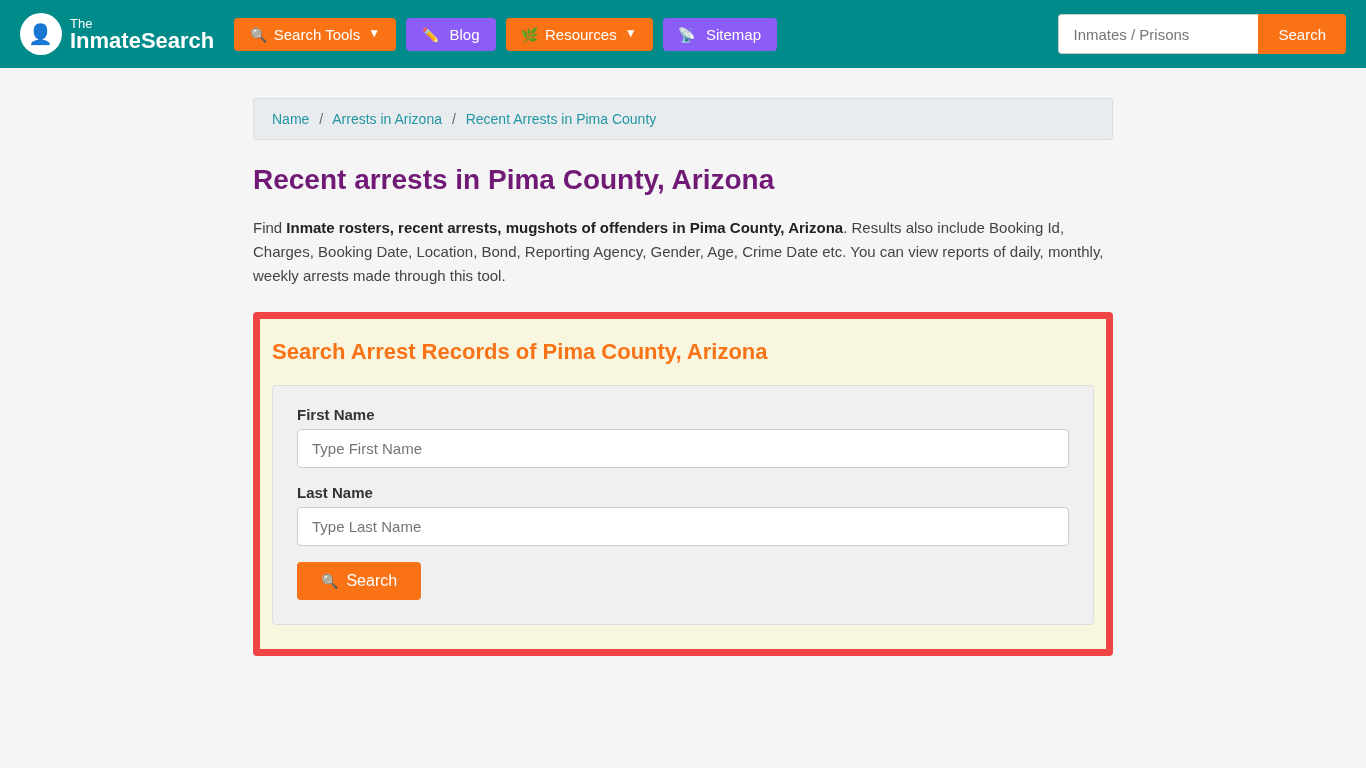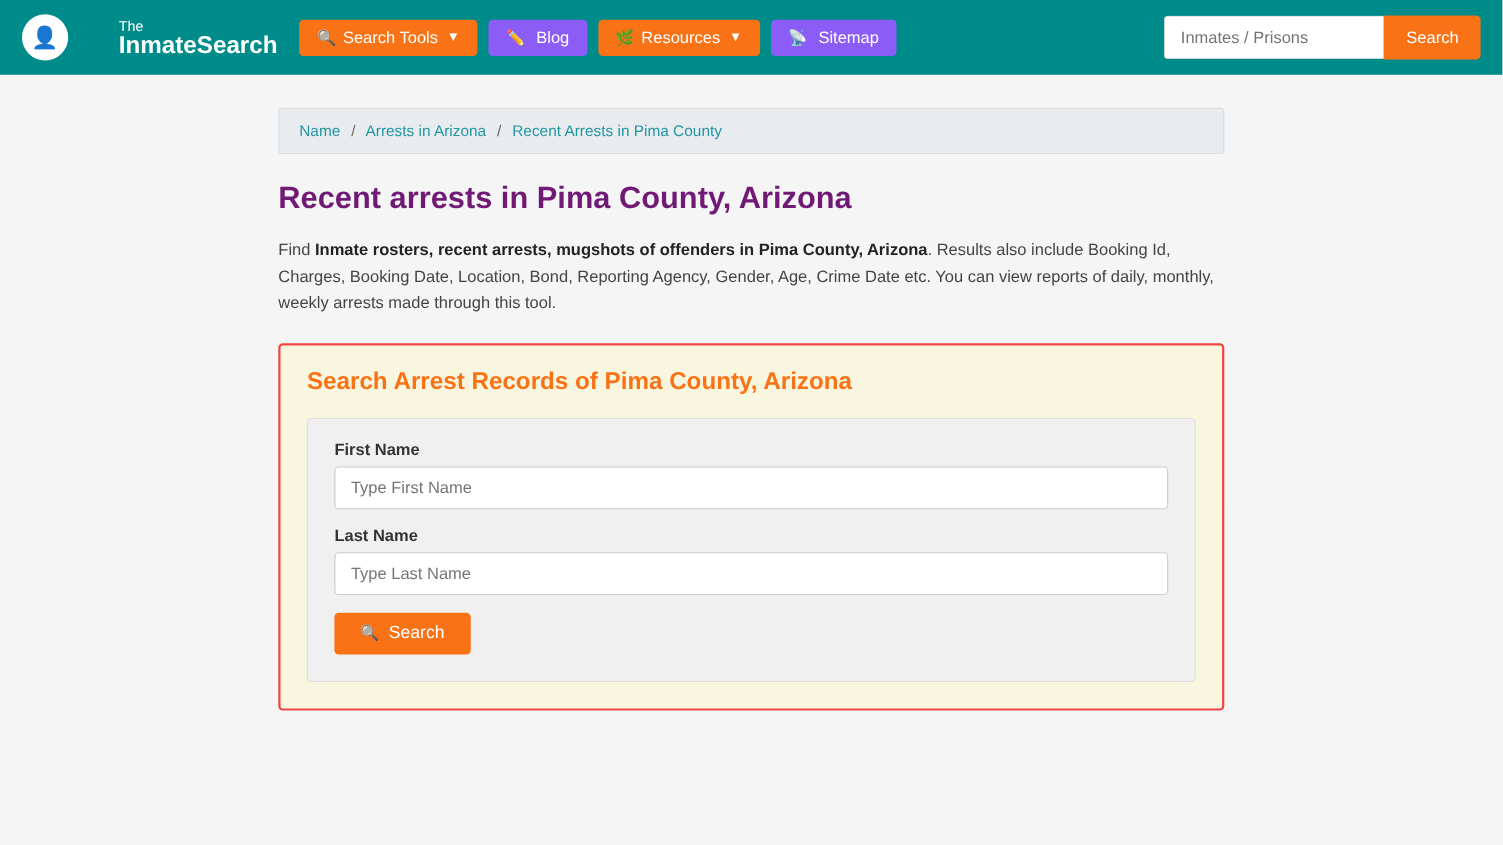--- a/index.html
+++ b/index.html
@@ -34,21 +34,20 @@
       color: #008B8B;
       flex-shrink: 0;
       position: relative;
       overflow: hidden;
     }
     .brand-text {
       color: #fff;
       font-size: 22px;
       font-weight: bold;
       line-height: 1;
-      margin-left: 38px;
     }
     .brand-text span.the {
       font-size: 13px;
       font-weight: normal;
       display: block;
     }
     .nav-btn {
       background: #F97316;
       color: #fff;
       border: none;
@@ -139,23 +138,23 @@
       font-size: 15px;
       line-height: 1.6;
       color: #444;
       margin-bottom: 24px;
     }
     .description strong { font-weight: bold; color: #222; }
 
     
     .search-form-box {
       background: #f9f6e0;
-      border: 2px solid #ef4444;
-      border-radius: 4px;
-      padding: 20px 24px 24px;
+      border: 7px solid #ef4444;
+      border-radius: 4px;
+      padding: 20px 12px 24px;
       margin-bottom: 20px;
     }
     .search-form-title {
       color: #F97316;
       font-size: 22px;
       font-weight: bold;
       margin-bottom: 20px;
     }
 
     

